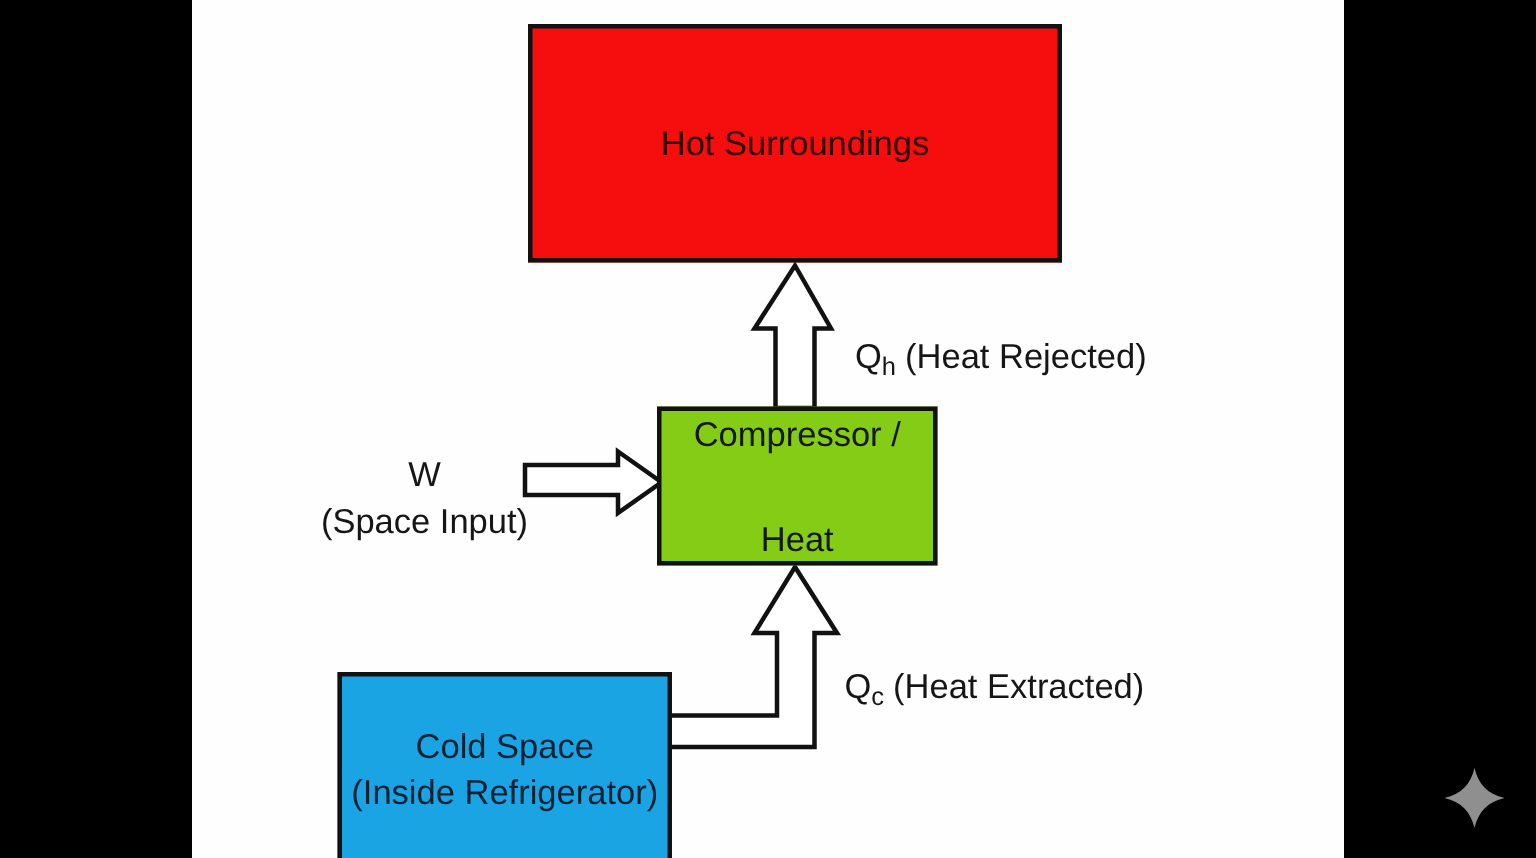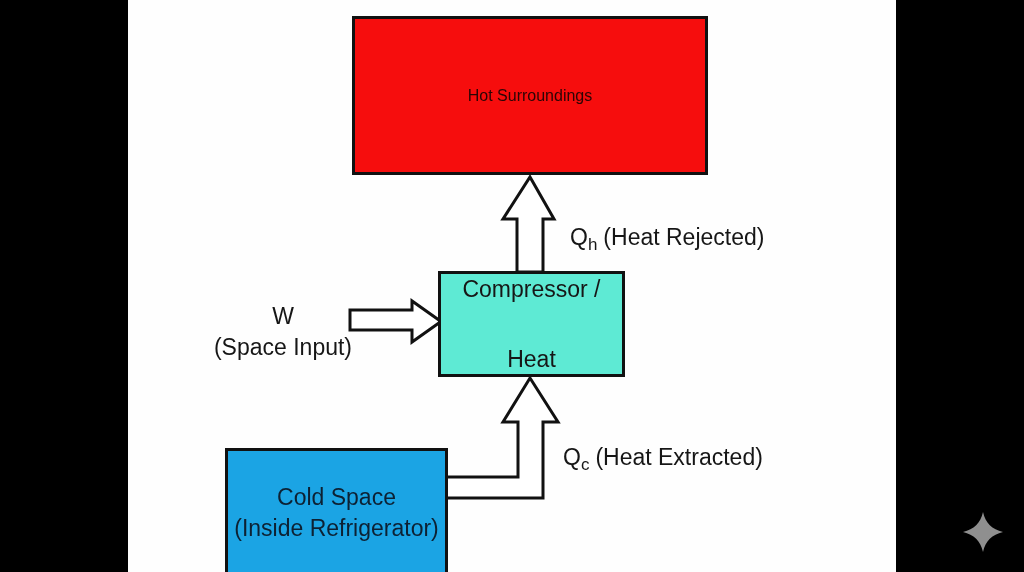--- a/index.html
+++ b/index.html
@@ -36,25 +36,25 @@
     position: absolute; box-sizing: border-box;
     border: 3px solid var(--line, #111);
     display: flex; flex-direction: column;
     align-items: center; justify-content: center;
     text-align: center;
   }
   #hot-box {
     left: 224px; top: 16px; width: 356px; height: 159px;
     background: var(--hot_box, #f60d0d);
     color: var(--hot_text, #2b0505);
-    font-size: 16px; line-height: 31px;
+    font-size: 23px; line-height: 31px;
   }
   #compressor-box {
     left: 310px; top: 271px; width: 187px; height: 106px;
-    background: #5eead4;
+    background: #84cc16;
     color: #161616;
     font-size: 23px; line-height: 30px; gap: 40px;
   }
   #cold-box {
     left: 97px; top: 423px; width: 223px; height: 130px;
     background: var(--cold_box, #1ba4e4);
     color: var(--cold_text, #0d2133);
     font-size: 23px; line-height: 31px; margin-top: 25px;
   }
 

